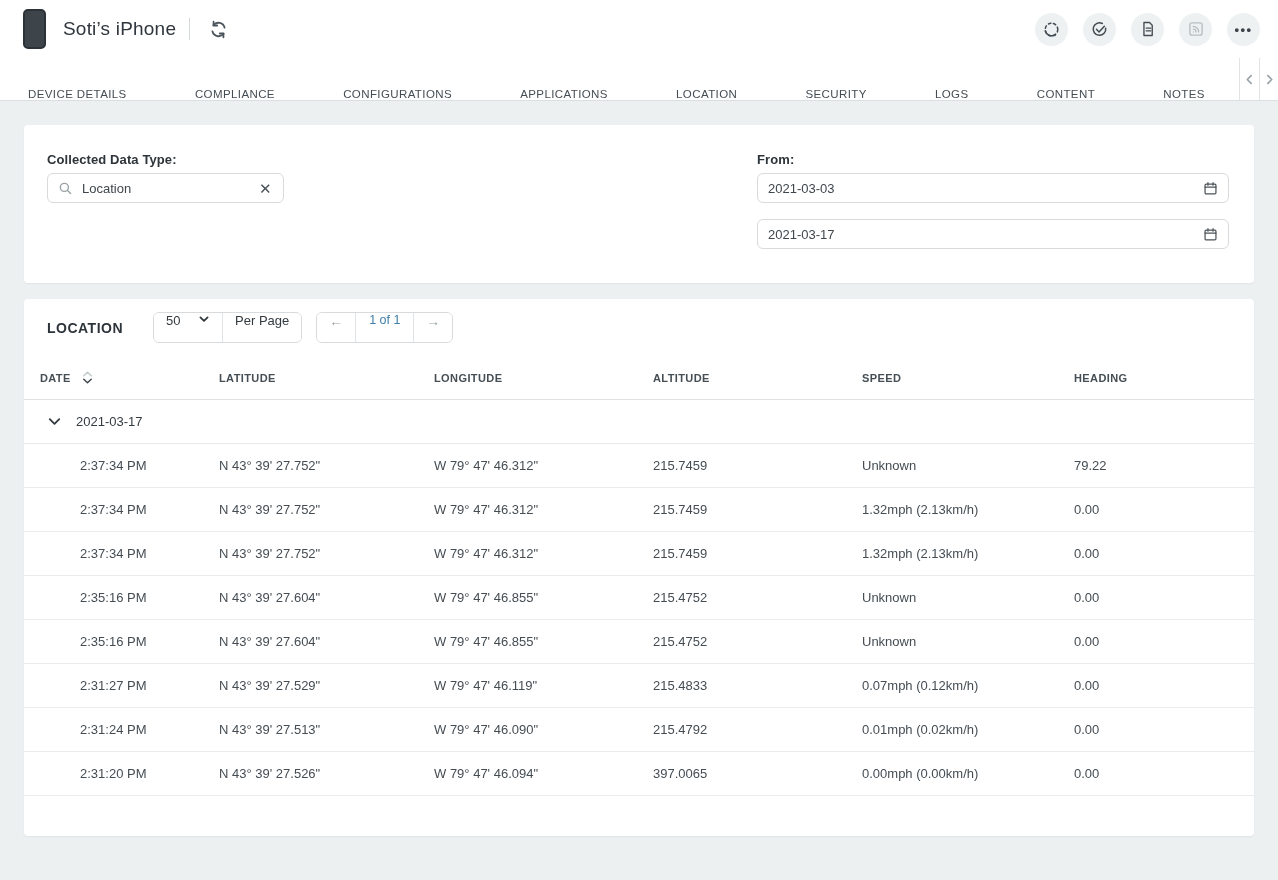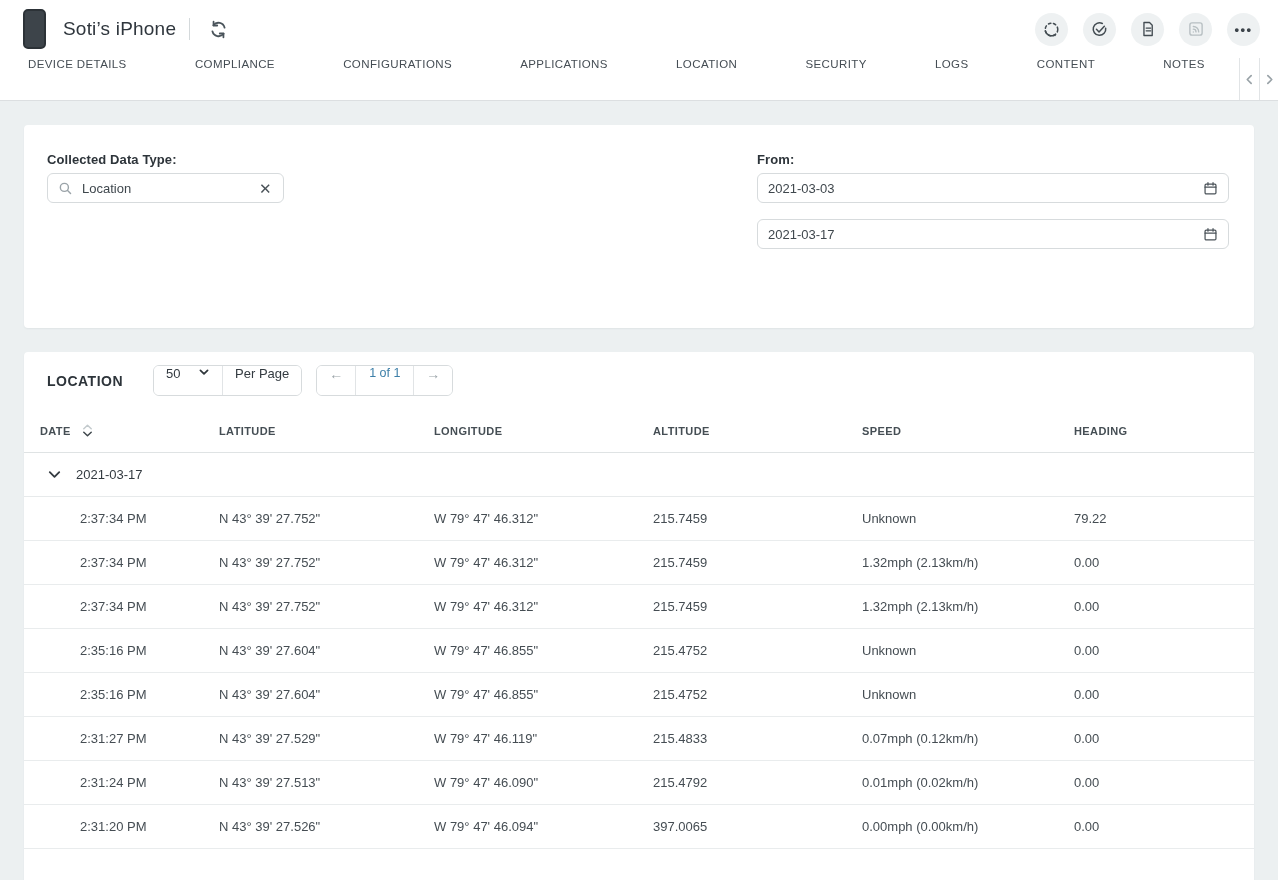--- a/index.html
+++ b/index.html
@@ -14,33 +14,33 @@
   .iconbtn { width:33px; height:33px; border-radius:50%; background:#eef1f2; display:flex; align-items:center; justify-content:center; border:none; cursor:pointer; color:#434c52; }
   .iconbtn + .iconbtn { margin-left:15px; }
   .iconbtn.disabled { color:#b7bfc2; }
   .refresh-btn { background:transparent; width:30px; height:30px; border:none; color:#4a545b; display:flex; align-items:center; justify-content:center; cursor:pointer; }
   .topbar-right { margin-left:auto; display:flex; align-items:center; }
   .dots { font-size:13px; letter-spacing:1.5px; color:#3c444a; font-weight:bold; line-height:1; }
 
   
   .tabbar { height:43px; background:#fff; border-bottom:1px solid #dcdfe1; display:flex; align-items:stretch; }
   .tabs { flex:1; display:flex; align-items:stretch; justify-content:space-between; padding:0 30px 0 24px; }
-  .tab { position:relative; display:flex; align-items:flex-start; font-size:11.5px; letter-spacing:.4px; color:#454d54; cursor:pointer; white-space:nowrap; padding:0 4px; }
+  .tab { position:relative; display:flex; align-items:flex-end; font-size:11.5px; letter-spacing:.4px; color:#454d54; cursor:pointer; white-space:nowrap; padding:0 4px; }
   .tab.active { color:#272e34; font-weight:bold; }
   .tab.active::after { content:""; position:absolute; left:-8px; right:-8px; bottom:0; height:4px; background:#089b8e; }
   .tabnav { display:flex; align-items:stretch; border-left:1px solid #e1e4e6; }
   .tabnav-btn { width:19px; display:flex; align-items:center; justify-content:center; color:#9aa3a8; background:transparent; border:none; cursor:pointer; }
   .tabnav-btn + .tabnav-btn { border-left:1px solid #e1e4e6; }
 
   
   .content { padding:24px 24px 0 24px; }
   .card { background:#fff; border-radius:4px; box-shadow:0 1px 2px rgba(40,50,60,.06); }
 
   
-  .filter-card { height:203px; display:flex; padding:27px 25px 0 23px; margin-bottom:24px; }
+  .filter-card { height:158px; display:flex; padding:27px 25px 0 23px; margin-bottom:16px; }
   .field-label { font-size:13px; font-weight:bold; color:#2d343a; margin-bottom:6px; letter-spacing:.1px; }
   .input { height:30px; border:1px solid #d7dbdd; border-radius:6px; background:#fff; display:flex; align-items:center; padding:0 10px; font-size:13px; color:#3f474d; }
   .search-wrap { width:355px; }
   .search-input { width:100%; }
   .search-input input { border:none; outline:none; flex:1; font-size:13px; color:#3f474d; font-family:inherit; background:transparent; margin-left:9px; }
   .clear-x { background:none; border:none; font-size:15px; color:#4a5258; cursor:pointer; line-height:1; padding:0 1px; }
   .dates-wrap { margin-left:auto; width:472px; }
   .date-input { justify-content:space-between; cursor:pointer; }
   .date-gap { height:16px; }
 

